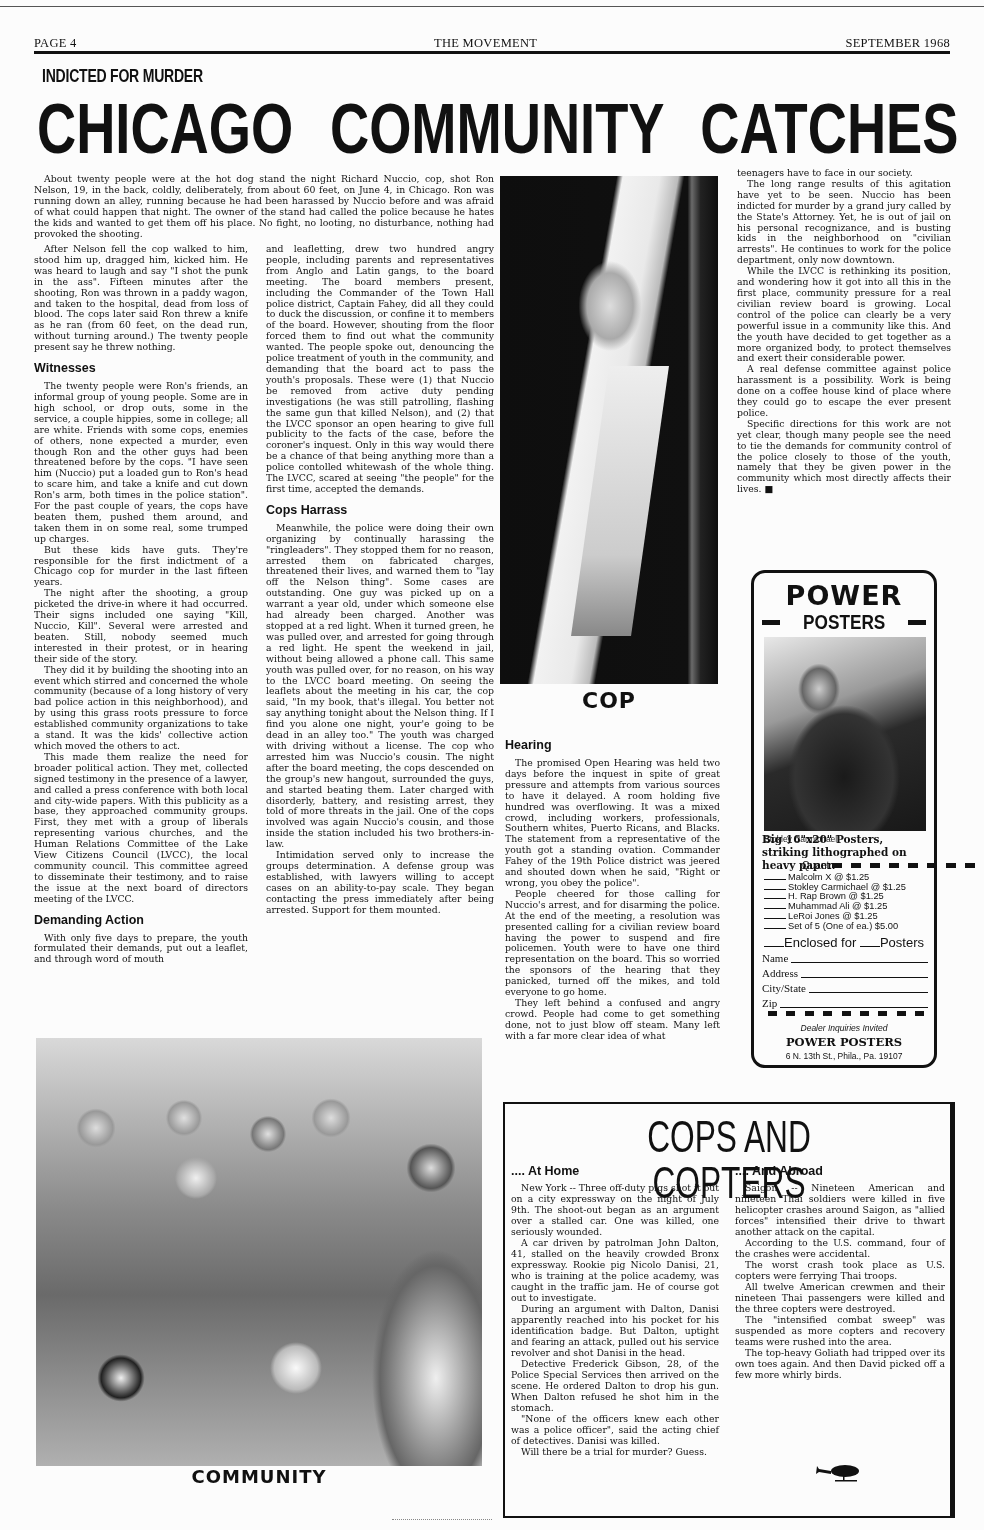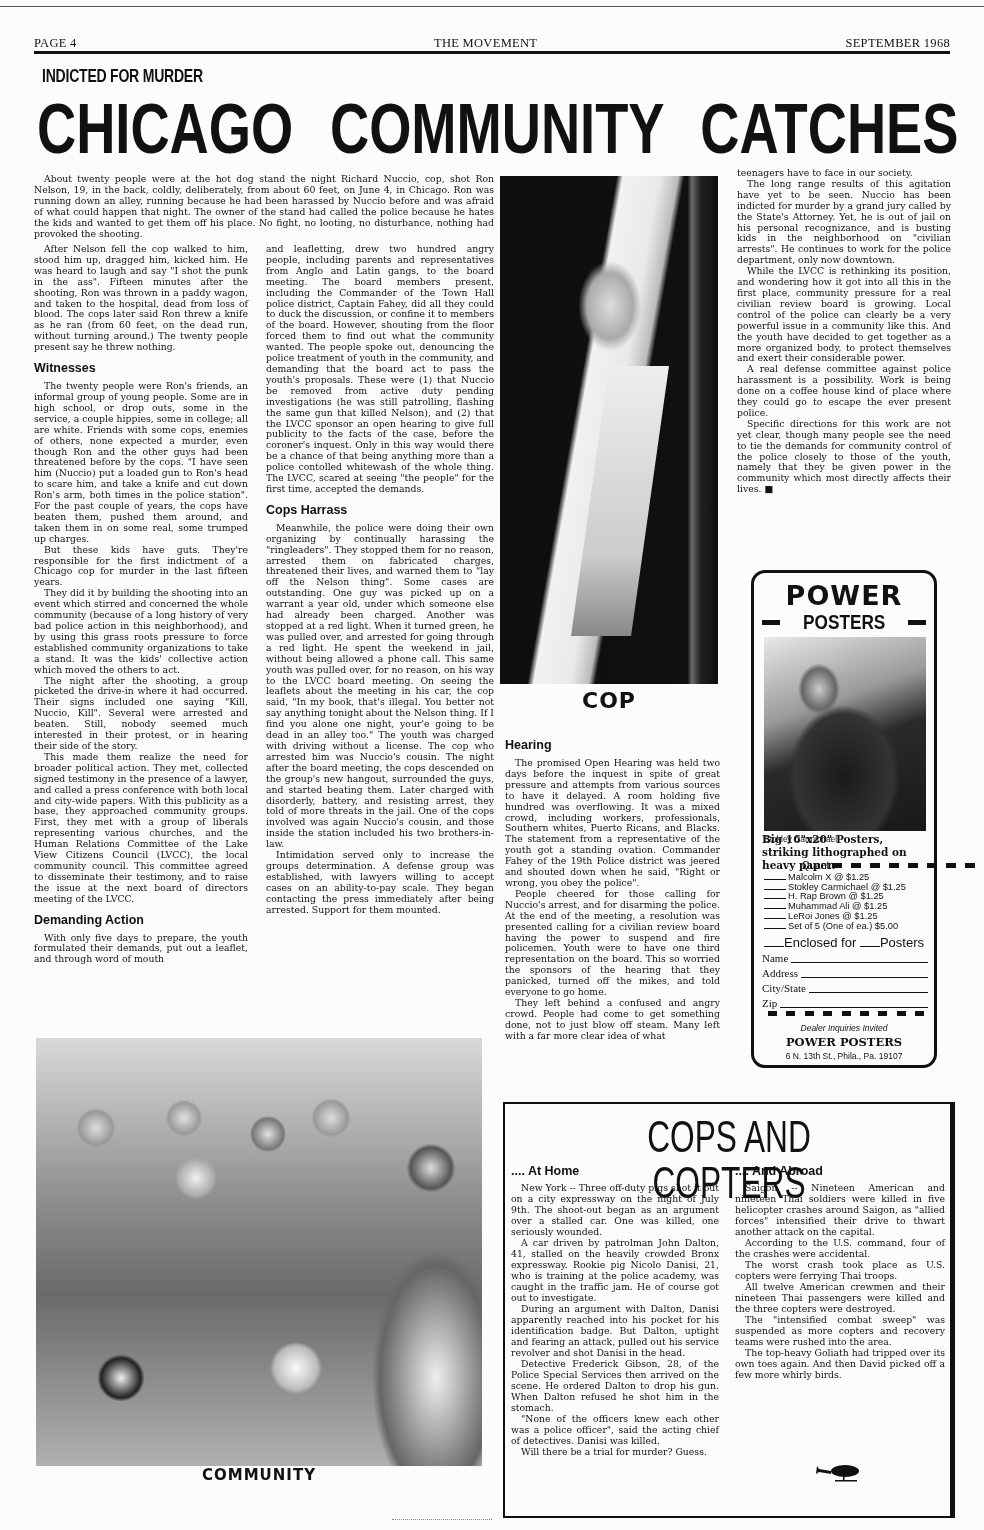--- a/index.html
+++ b/index.html
@@ -48,21 +48,21 @@
       radial-gradient(circle 26px at 148px 80px, #e0e0e0, #999 60%, transparent 70%),
       radial-gradient(circle 26px at 232px 96px, #e0e0e0, #777 60%, transparent 70%),
       radial-gradient(circle 28px at 295px 80px, #ddd, #999 60%, transparent 70%),
       radial-gradient(circle 34px at 395px 130px, #ddd, #555 60%, transparent 72%),
       radial-gradient(circle 30px at 160px 140px, #f0f0f0, #aaa 60%, transparent 70%),
       radial-gradient(circle 32px at 85px 340px, #f0f0f0, #222 62%, transparent 74%),
       radial-gradient(circle 36px at 260px 330px, #fafafa, #bbb 60%, transparent 72%),
       radial-gradient(ellipse 80px 160px at 400px 340px, #efefef, #666 70%, transparent 80%),
       linear-gradient(180deg, #d9d9d9 0%, #8a8a8a 40%, #6a6a6a 60%, #b0b0b0 100%);
   }
-  .community-caption { left: 36px; top: 1466px; width: 446px; text-align: center; font-size: 15px; }
+  .community-caption { left: 36px; top: 1466px; width: 446px; text-align: center; font-size: 18px; }
 
   .ad { position: absolute; left: 751px; top: 570px; width: 186px; height: 498px; border: 3px solid #111; border-radius: 14px; background: #fcfcfc; }
   .ad-power { position: absolute; left: 8px; top: 8px; width: 164px; text-align: center; font-family: "DejaVu Sans", sans-serif; font-weight: bold; font-size: 27px; line-height: 30px; letter-spacing: 1px; }
   .ad-posters-row { position: absolute; left: 8px; top: 38px; width: 164px; height: 22px; display: flex; align-items: center; justify-content: space-between; }
   .ad-bar { width: 18px; height: 5px; background: #111; }
   .ad-posters { font-family: "Liberation Sans", sans-serif; font-weight: bold; font-size: 21px; transform: scaleX(0.82); }
   .ad-photo { position: absolute; left: 10px; top: 64px; width: 162px; height: 194px;
     background:
       radial-gradient(ellipse 28px 34px at 55px 52px, #ccc, #666 60%, transparent 75%),
       radial-gradient(ellipse 70px 90px at 80px 140px, #1a1a1a, #333 70%, transparent 80%),
@@ -114,22 +114,22 @@
 
 <div class="lede">
   <p>About twenty people were at the hot dog stand the night Richard Nuccio, cop, shot Ron Nelson, 19, in the back, coldly, deliberately, from about 60 feet, on June 4, in Chicago. Ron was running down an alley, running because he had been harassed by Nuccio before and was afraid of what could happen that night. The owner of the stand had called the police because he hates the kids and wanted to get them off his place. No fight, no looting, no disturbance, nothing had provoked the shooting.</p>
 </div>
 
 <div class="col c1">
   <p>After Nelson fell the cop walked to him, stood him up, dragged him, kicked him. He was heard to laugh and say "I shot the punk in the ass". Fifteen minutes after the shooting, Ron was thrown in a paddy wagon, and taken to the hospital, dead from loss of blood. The cops later said Ron threw a knife as he ran (from 60 feet, on the dead run, without turning around.) The twenty people present say he threw nothing.</p>
   <h3>Witnesses</h3>
   <p>The twenty people were Ron's friends, an informal group of young people. Some are in high school, or drop outs, some in the service, a couple hippies, some in college; all are white. Friends with some cops, enemies of others, none expected a murder, even though Ron and the other guys had been threatened before by the cops. "I have seen him (Nuccio) put a loaded gun to Ron's head to scare him, and take a knife and cut down Ron's arm, both times in the police station". For the past couple of years, the cops have beaten them, pushed them around, and taken them in on some real, some trumped up charges.</p>
   <p>But these kids have guts. They're responsible for the first indictment of a Chicago cop for murder in the last fifteen years.</p>
+  <p>The night after the shooting, a group picketed the drive-in where it had occurred. Their signs included one saying "Kill, Nuccio, Kill". Several were arrested and beaten. Still, nobody seemed much interested in their protest, or in hearing their side of the story.</p>
   <p>They did it by building the shooting into an event which stirred and concerned the whole community (because of a long history of very bad police action in this neighborhood), and by using this grass roots pressure to force established community organizations to take a stand. It was the kids' collective action which moved the others to act.</p>
-  <p>The night after the shooting, a group picketed the drive-in where it had occurred. Their signs included one saying "Kill, Nuccio, Kill". Several were arrested and beaten. Still, nobody seemed much interested in their protest, or in hearing their side of the story.</p>
   <p>This made them realize the need for broader political action. They met, collected signed testimony in the presence of a lawyer, and called a press conference with both local and city-wide papers. With this publicity as a base, they approached community groups. First, they met with a group of liberals representing various churches, and the Human Relations Committee of the Lake View Citizens Council (LVCC), the local community council. This committee agreed to disseminate their testimony, and to raise the issue at the next board of directors meeting of the LVCC.</p>
   <h3>Demanding Action</h3>
   <p>With only five days to prepare, the youth formulated their demands, put out a leaflet, and through word of mouth</p>
 </div>
 
 <div class="col c2">
   <p style="text-indent:0">and leafletting, drew two hundred angry people, including parents and representatives from Anglo and Latin gangs, to the board meeting. The board members present, including the Commander of the Town Hall police district, Captain Fahey, did all they could to duck the discussion, or confine it to members of the board. However, shouting from the floor forced them to find out what the community wanted. The people spoke out, denouncing the police treatment of youth in the community, and demanding that the board act to pass the youth's proposals. These were (1) that Nuccio be removed from active duty pending investigations (he was still patrolling, flashing the same gun that killed Nelson), and (2) that the LVCC sponsor an open hearing to give full publicity to the facts of the case, before the coroner's inquest. Only in this way would there be a chance of that being anything more than a police contolled whitewash of the whole thing. The LVCC, scared at seeing "the people" for the first time, accepted the demands.</p>
   <h3>Cops Harrass</h3>
   <p>Meanwhile, the police were doing their own organizing by continually harassing the "ringleaders". They stopped them for no reason, arrested them on fabricated charges, threatened their lives, and warned them to "lay off the Nelson thing". Some cases are outstanding. One guy was picked up on a warrant a year old, under which someone else had already been charged. Another was stopped at a red light. When it turned green, he was pulled over, and arrested for going through a red light. He spent the weekend in jail, without being allowed a phone call. This same youth was pulled over, for no reason, on his way to the LVCC board meeting. On seeing the leaflets about the meeting in his car, the cop said, "In my book, that's illegal. You better not say anything tonight about the Nelson thing. If I find you alone one night, your'e going to be dead in an alley too." The youth was charged with driving without a license. The cop who arrested him was Nuccio's cousin. The night after the board meeting, the cops descended on the group's new hangout, surrounded the guys, and started beating them. Later charged with disorderly, battery, and resisting arrest, they told of more threats in the jail. One of the cops involved was again Nuccio's cousin, and those inside the station included his two brothers-in-law.</p>
   <p>Intimidation served only to increase the groups determination. A defense group was established, with lawyers willing to accept cases on an ability-to-pay scale. They began contacting the press immediately after being arrested. Support for them mounted.</p>

